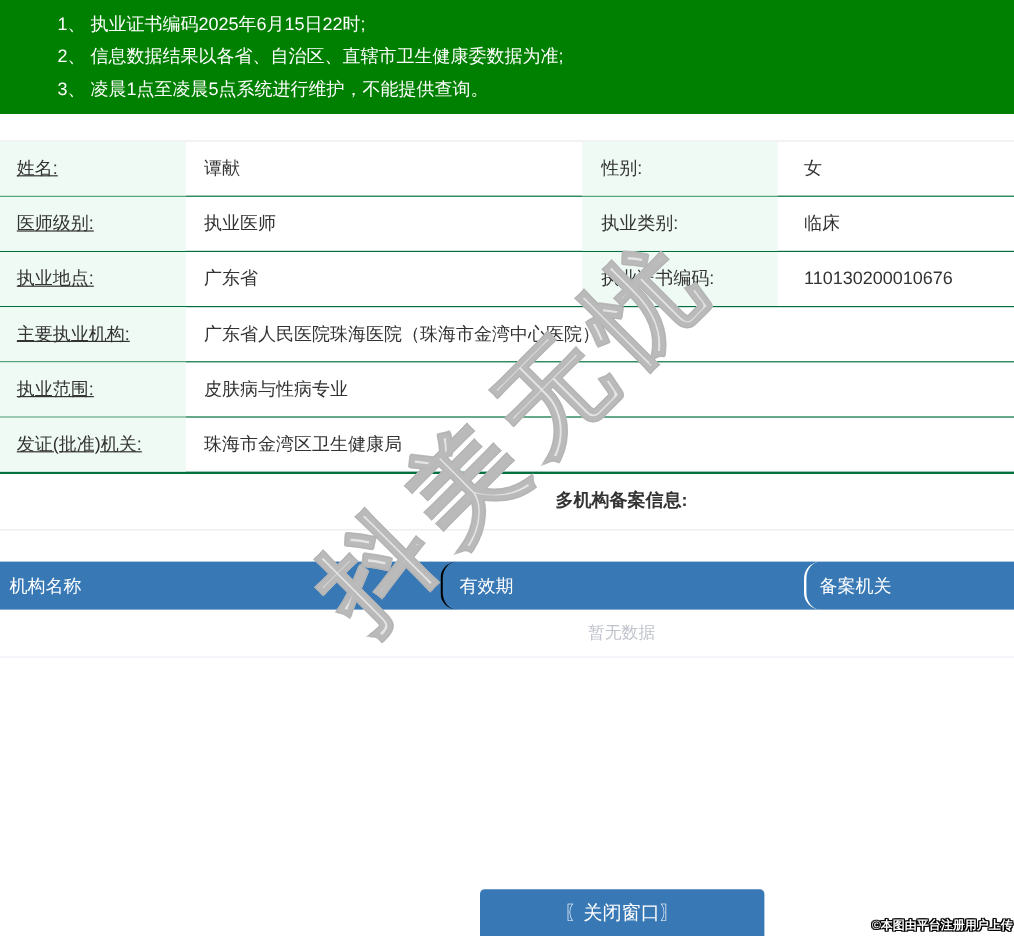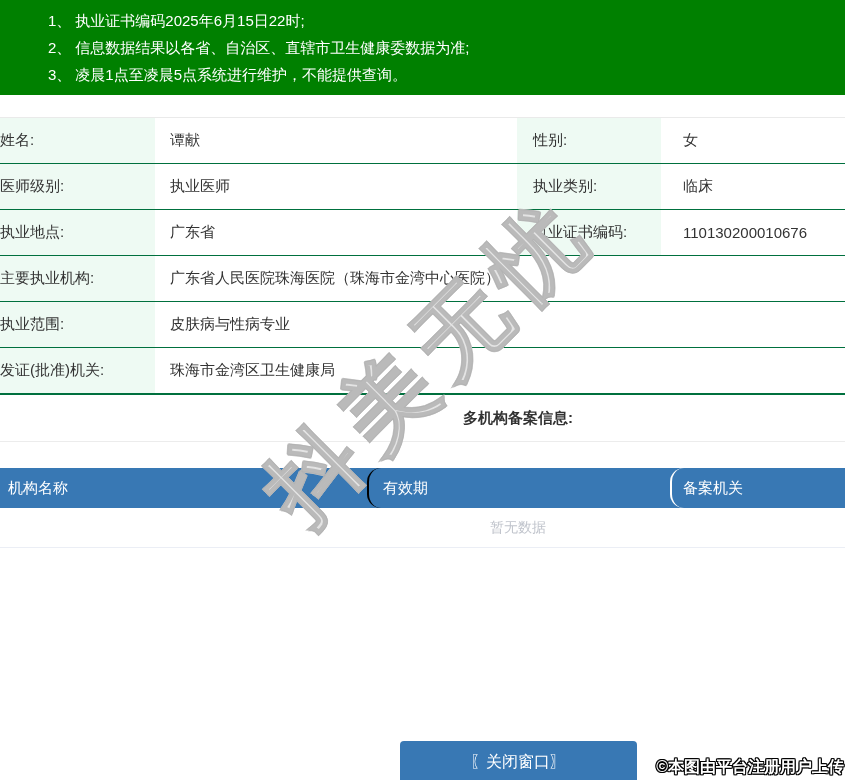--- a/index.html
+++ b/index.html
@@ -17,23 +17,23 @@
   }
   .notice-line { line-height: 27px; white-space: nowrap; }
   .notice-line b { font-weight: normal; }
   .notice-num { padding-right: 4px; }
 
   
   .info-table { margin-top: 22px; border-top: 1px solid #eaeaea; font-size: 15px; }
   .irow { display: flex; align-items: stretch; height: 45px; border-bottom: 1px solid #00703e; }
   .irow.last { border-bottom-width: 2px; }
   .cell { display: flex; align-items: center; box-sizing: border-box; }
-  .lbl1 { width: 155px; background: #eefaf3; padding-left: 0; }
+  .lbl1 { width: 155px; background: #eefaf3; padding-left: 14px; text-decoration: underline; }
   .val1 { width: 330px; padding-left: 15px; }
-  .lbl2 { width: 144px; background: #eefaf3; padding-left: 16px; margin-left: 32px; }
+  .lbl2 { width: 163px; background: #eefaf3; padding-left: 16px; }
   .val2 { flex: 1; padding-left: 22px; }
   .valfull { flex: 1; padding-left: 15px; }
 
   
   .section-title {
     height: 46px; line-height: 46px; text-align: center;
     font-weight: bold; font-size: 15px; border-bottom: 1px solid #ececec;
   }
 
   
@@ -63,21 +63,21 @@
     font-size: 90px; font-weight: bold; letter-spacing: 14px;
     color: rgba(255,255,255,0.55);
     -webkit-text-stroke: 2px rgba(175,175,175,0.8);
     text-shadow: -1px -1px 0 #c4c4c4, 1px -1px 0 #c4c4c4, -1px 1px 0 #c4c4c4, 1px 1px 0 #c4c4c4;
     pointer-events: none; z-index: 5; white-space: nowrap;
   }
 
   
   .wm-corner {
     position: absolute; right: 1px; bottom: 2px; z-index: 6;
-    font-size: 16px; font-weight: bold; color: #fff;
+    font-size: 10px; font-weight: bold; color: #fff;
     text-shadow: -1px -1px 0 #000, 1px -1px 0 #000, -1px 1px 0 #000, 1px 1px 0 #000, 0 1px 0 #000, 0 -1px 0 #000, 1px 0 0 #000, -1px 0 0 #000;
     pointer-events: none; white-space: nowrap;
   }
 </style>
 </head>
 <body>
 
 <div class="page">
 
   <div class="notice">

